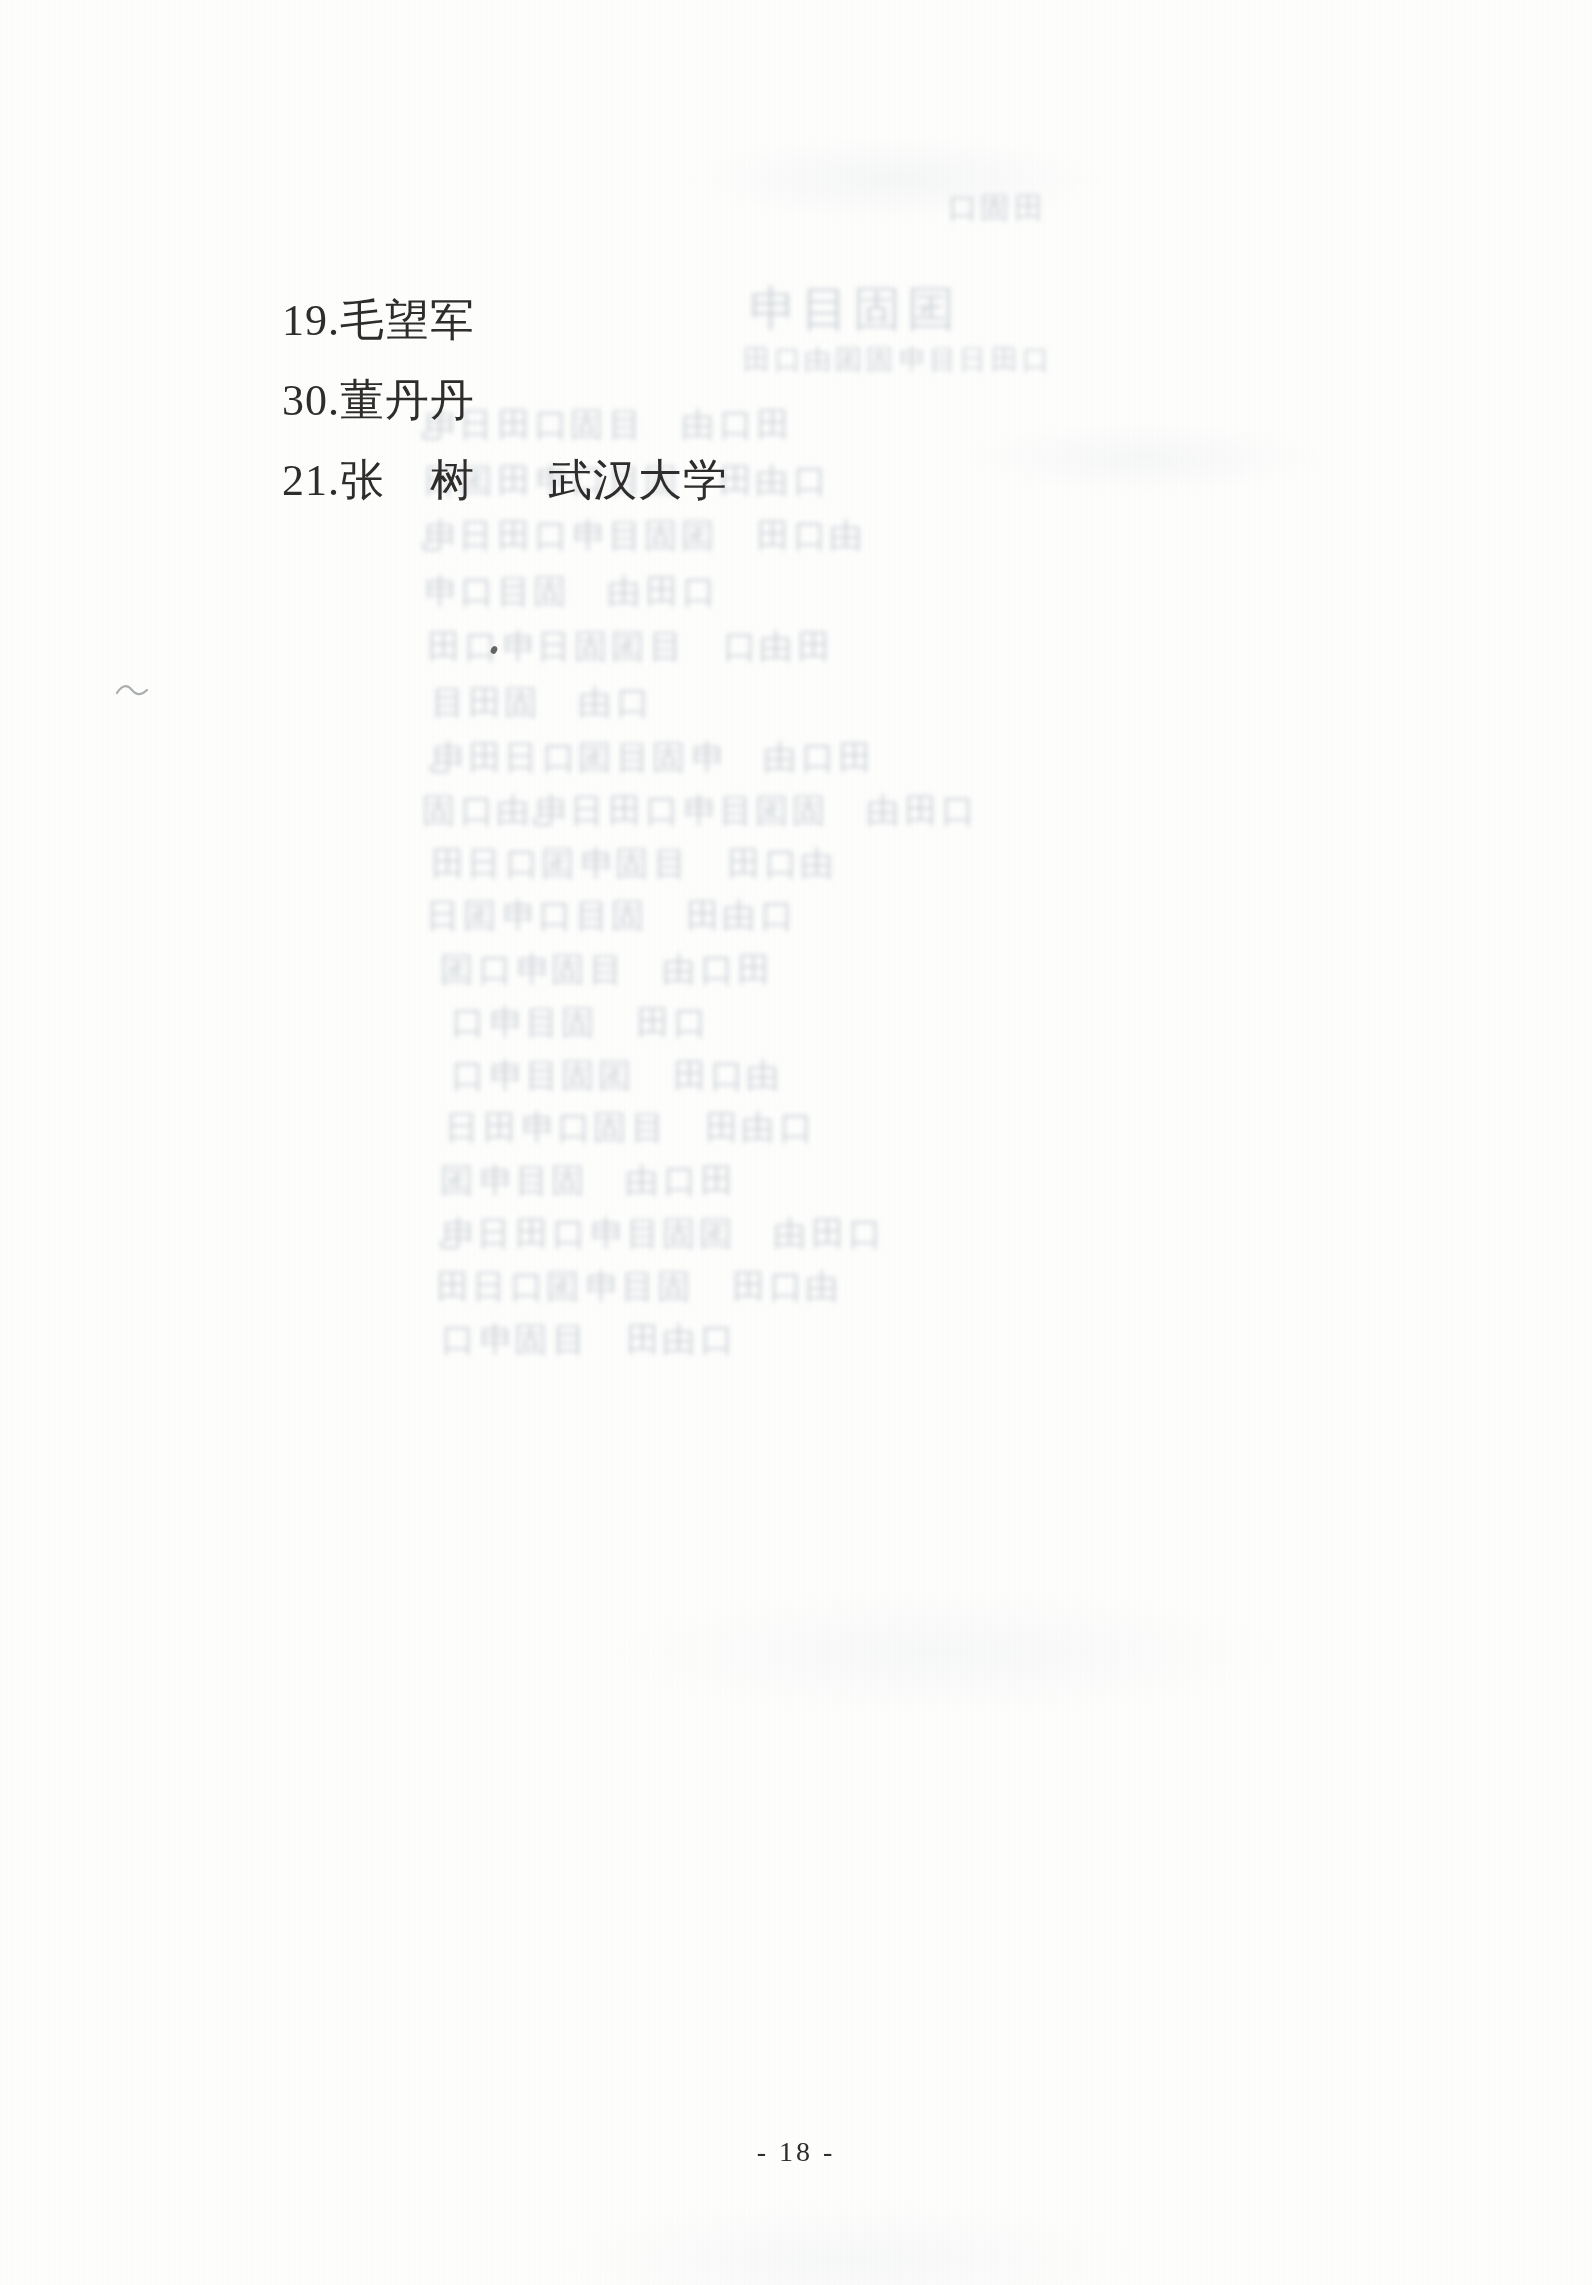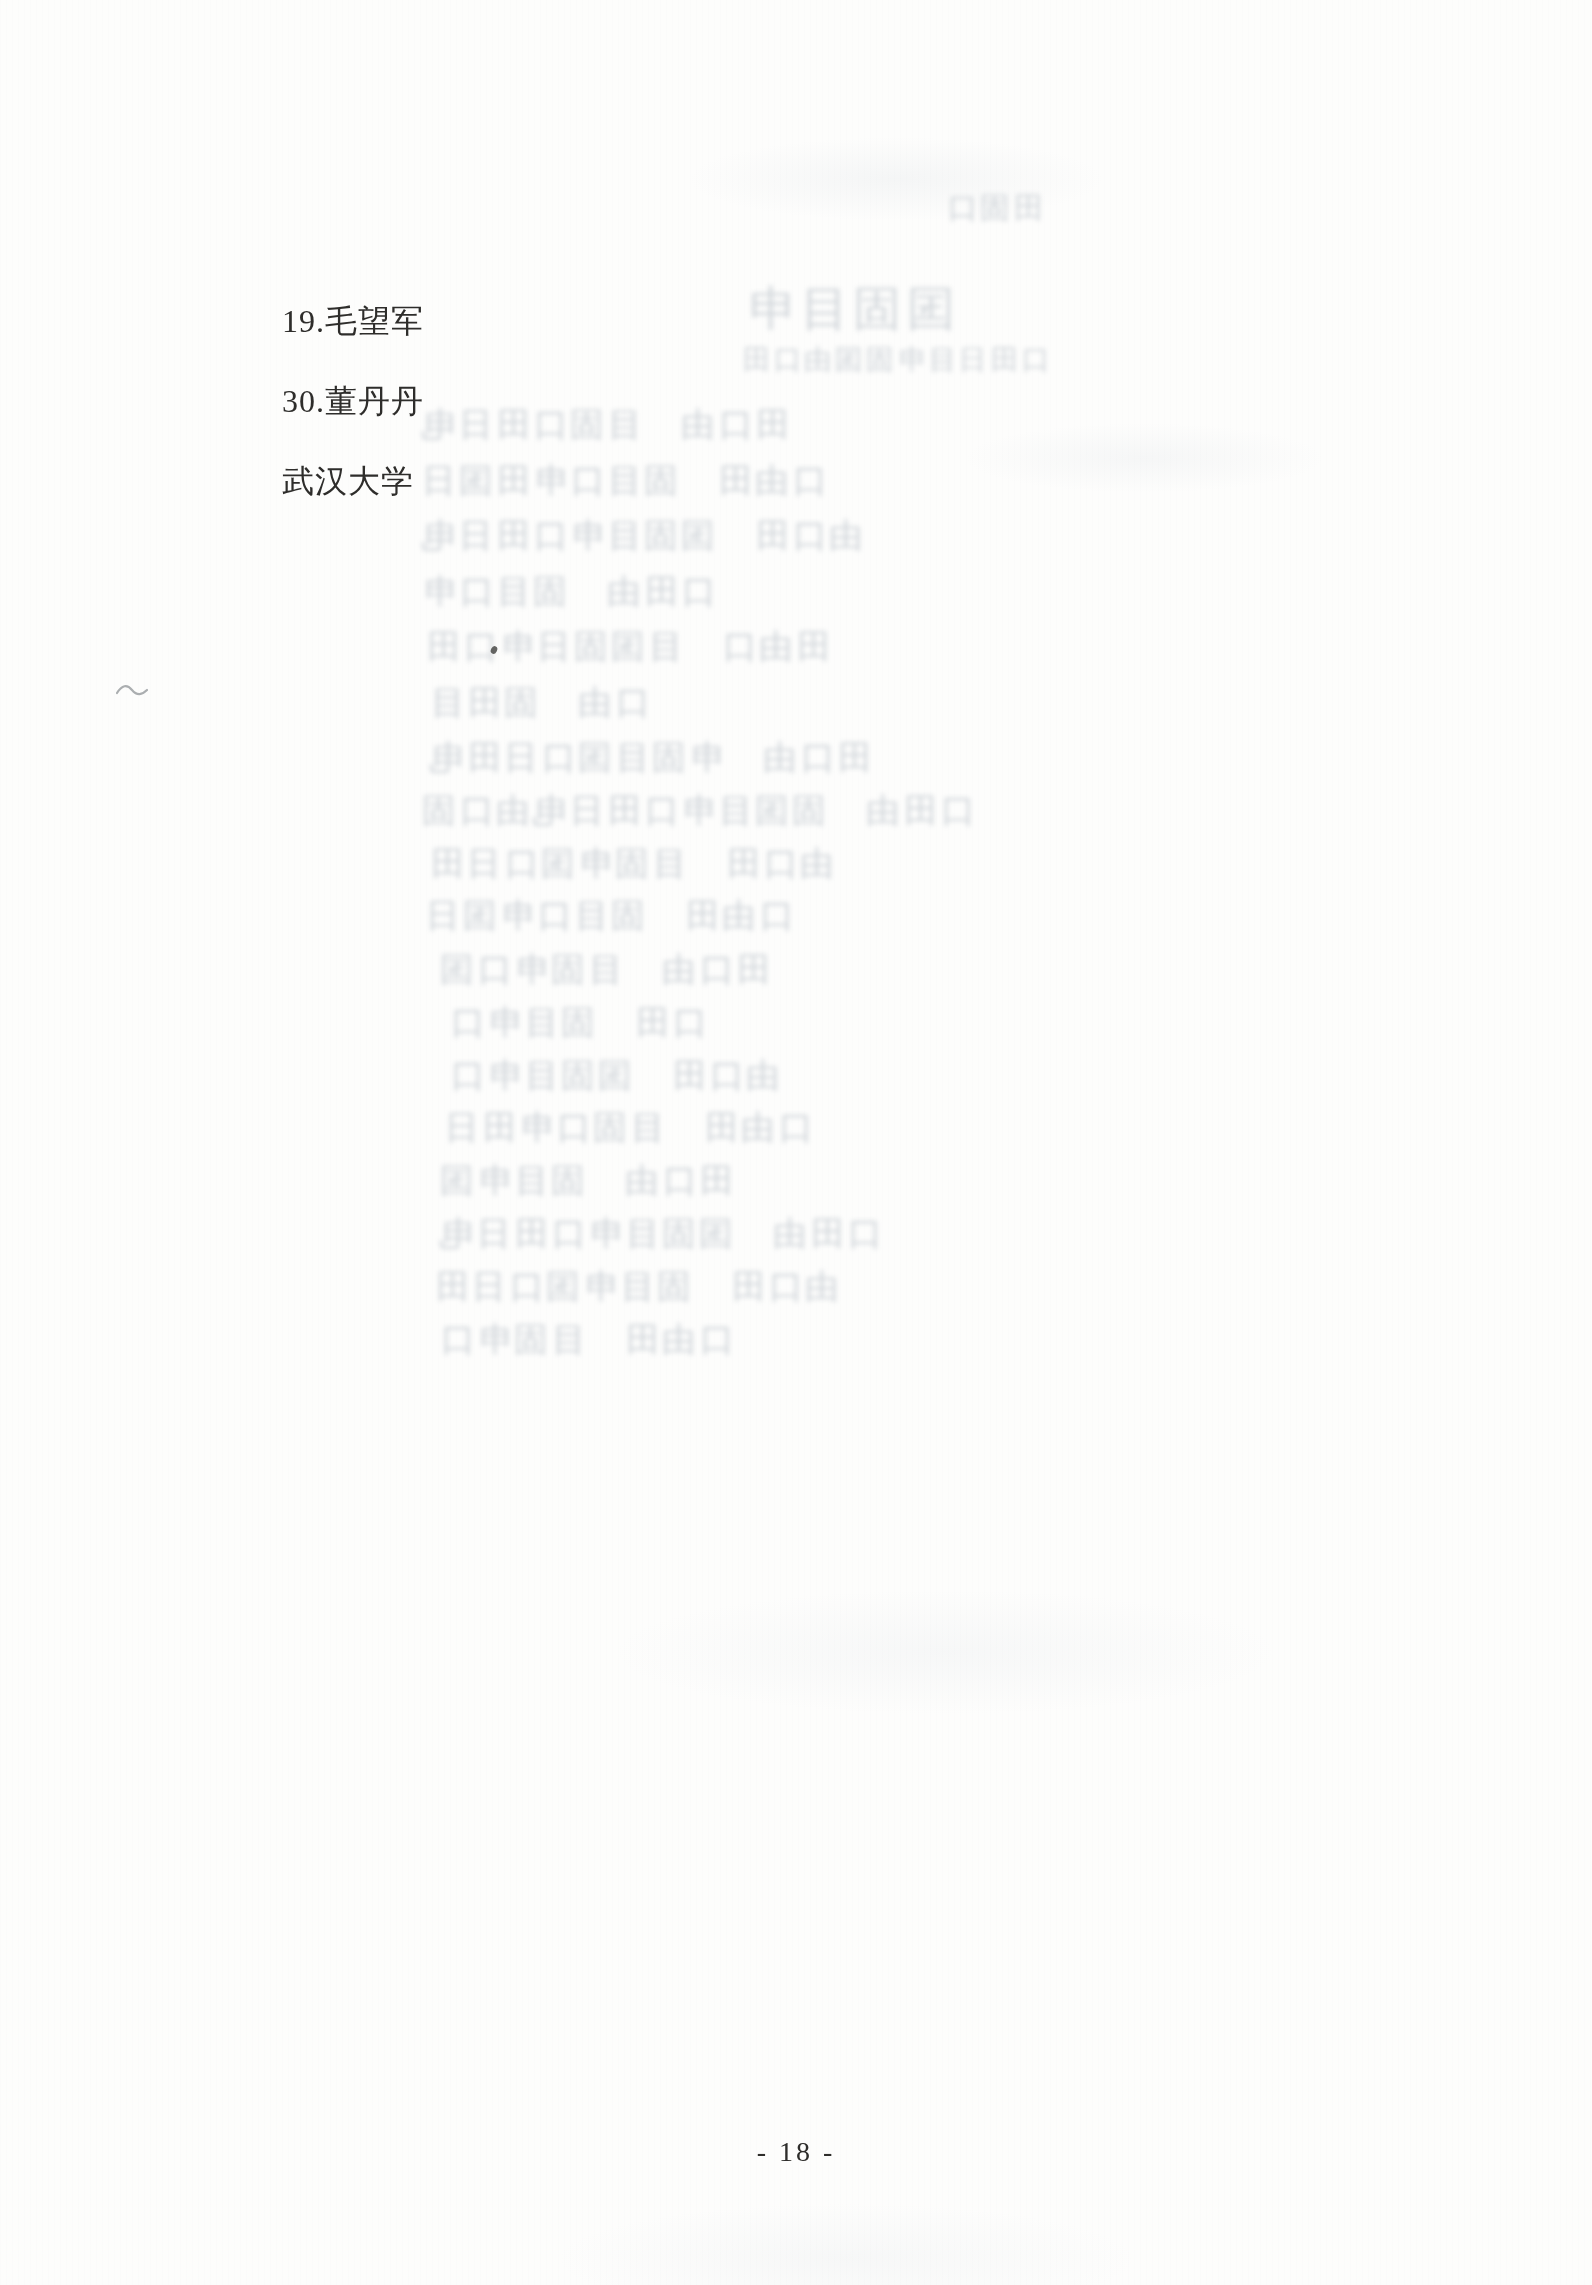--- a/index.html
+++ b/index.html
@@ -32,21 +32,21 @@
     opacity:.42;
     white-space:nowrap;
     line-height:1;
     letter-spacing:3px;
   }
   .ghost-title{left:738px;top:285px;font-size:48px;letter-spacing:6px;opacity:.38;}
   
   .roster{
     position:absolute;left:282px;top:281px;
     color:var(--ink,#2e2d2b);
-    font-size:32px;
+    font-size:44px;
     letter-spacing:1px;
   }
   .roster-row{display:flex;height:80px;line-height:80px;}
   .cell-numname{width:266px;flex:0 0 266px;}
   .cell-aff{white-space:nowrap;}
   
   .mark-ink-dot{
     position:absolute;width:6px;height:8px;border-radius:50%;
     background:#4a4a48;transform:rotate(28deg);opacity:.85;
   }
@@ -95,20 +95,21 @@
 
     <div class="roster-row">
       <span class="cell-numname"><span>19.</span><span>毛望军</span></span>
     </div>
 
     <div class="roster-row">
       <span class="cell-numname"><span>30.</span><span>董丹丹</span></span>
     </div>
 
     <div class="roster-row">
+      <span class="cell-numname"><span>21.</span><span>张　树</span></span>
       <span class="cell-aff">武汉大学</span>
     </div>
 
   </div>
 
   <div class="pagenum">- 18 -</div>
 
 <div class="mark-ink-dot" style="position: absolute; left: 491px; top: 646px;"></div>
     <div class="mark-pencil-squiggle" style="position: absolute; left: 116px; top: 682px;"><svg width="32" height="16" viewBox="0 0 32 16">
         <path d="M1 11 C6 3 11 2 16 8 S26 13 31 8" fill="none" stroke="#979b9e" stroke-width="2.2" stroke-linecap="round"></path>

